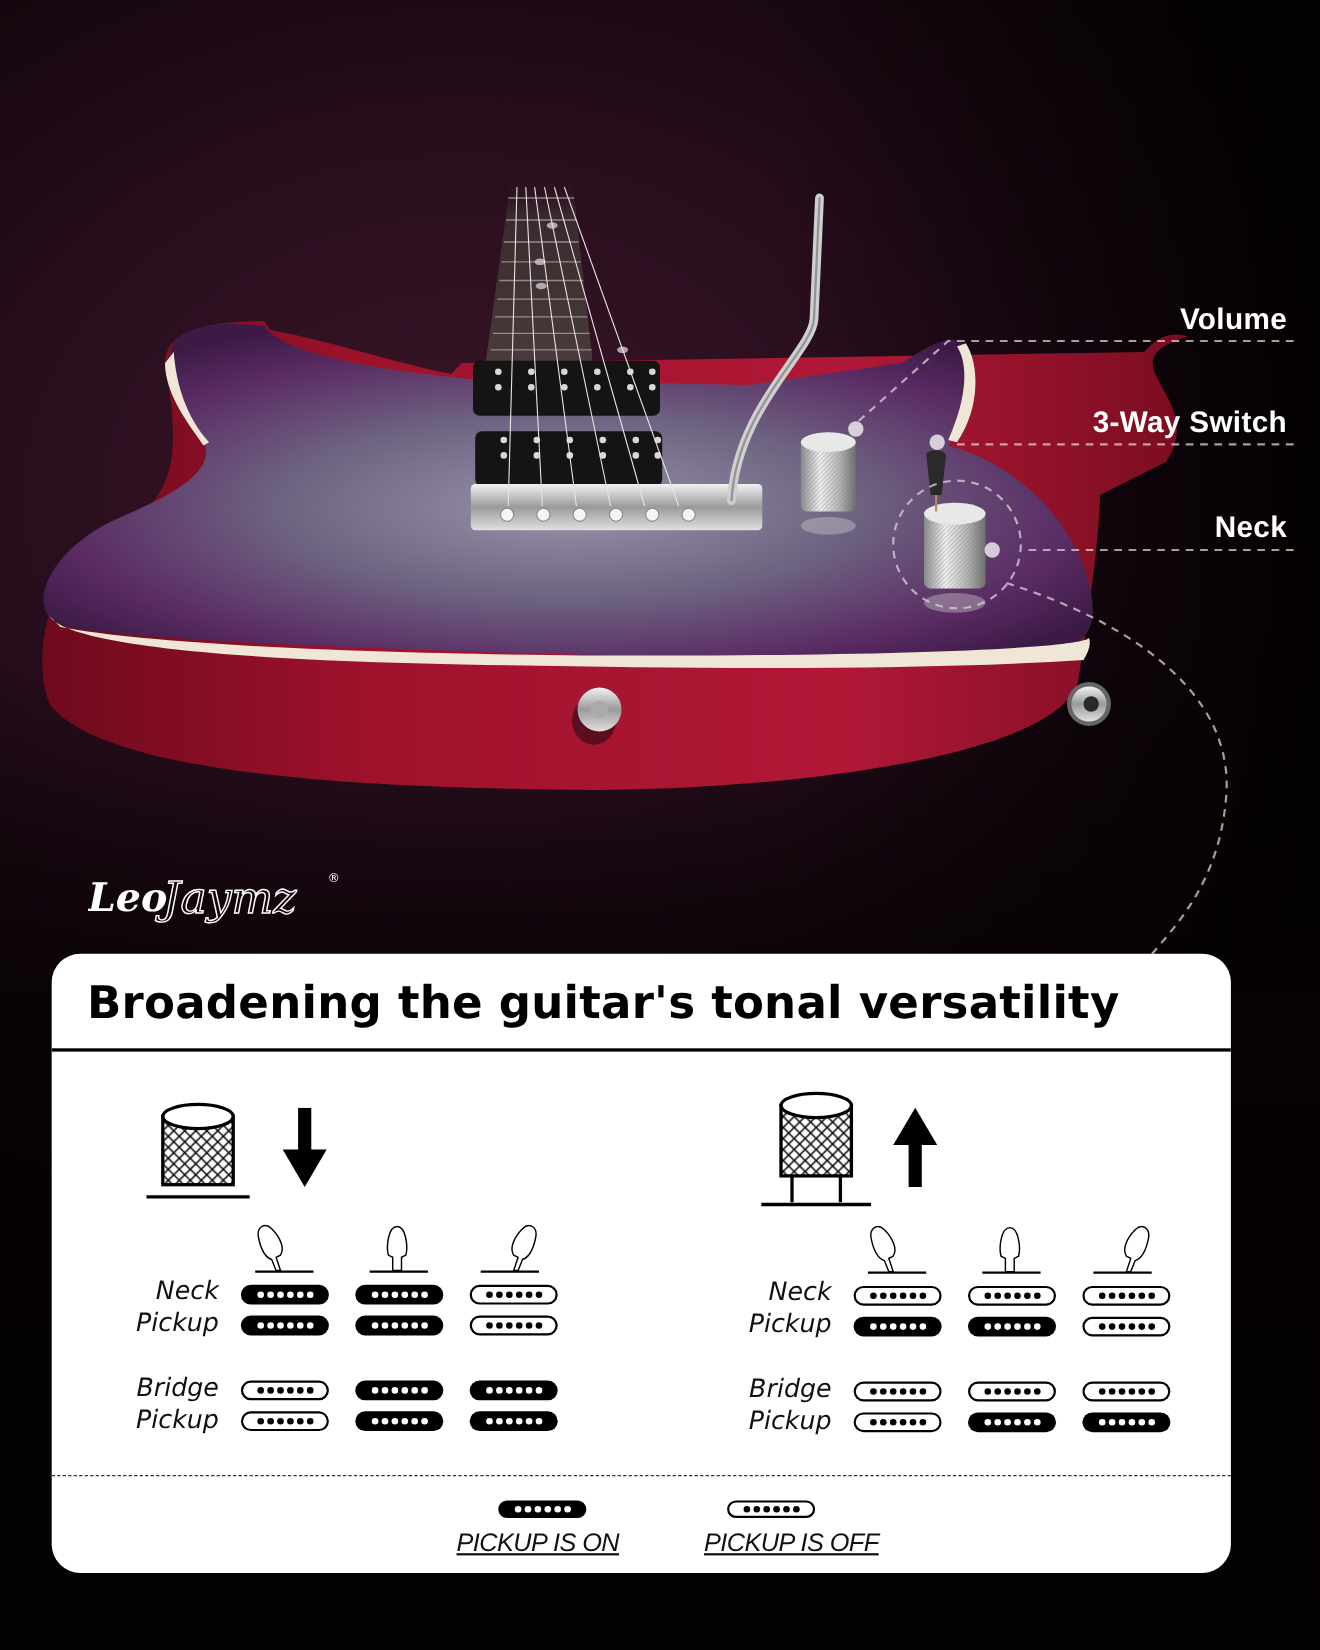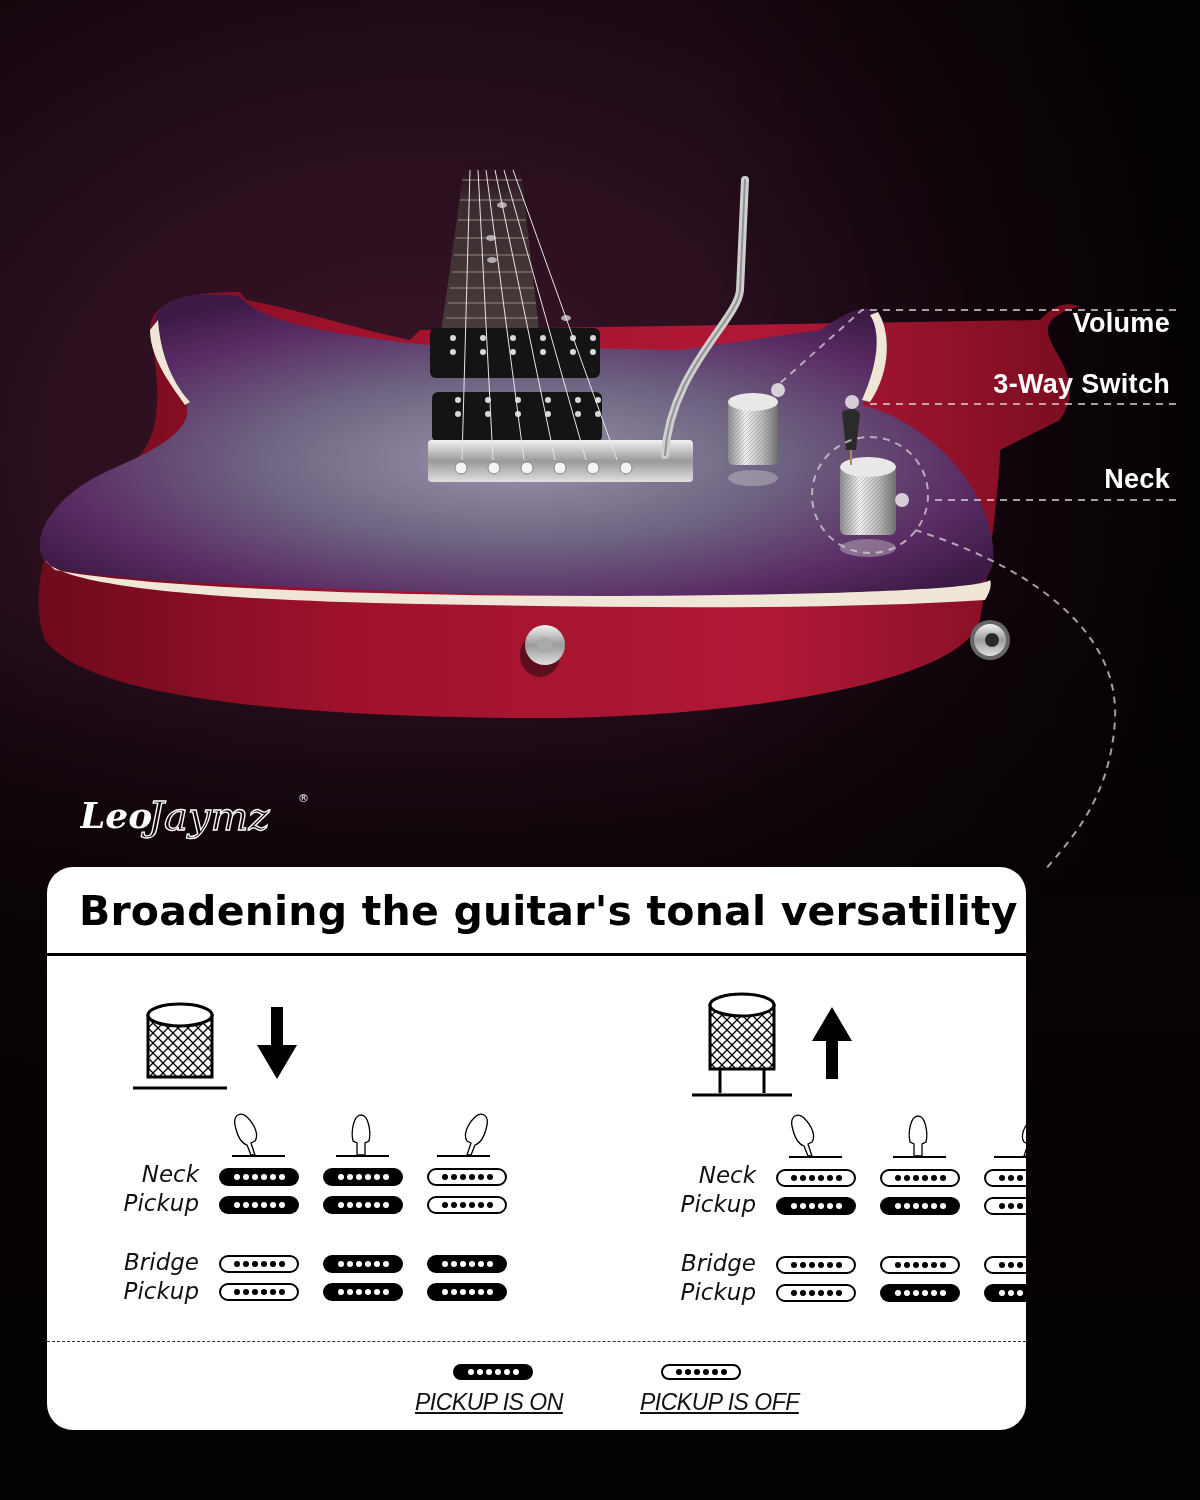--- a/index.html
+++ b/index.html
@@ -21,21 +21,21 @@
   .scene { position: absolute; left: 0; top: 0; width: 1200px; height: 870px; }
   .callout {
     position: absolute; right: 30px; color: #fff; font-weight: bold;
     font-size: 27px; text-align: right; letter-spacing: 0.3px;
   }
   .logo {
     position: absolute; left: 80px; top: 780px; width: 240px; height: 80px;
     color: #15803d;
   }
   .card {
-    position: absolute; left: 47px; top: 867px; width: 979px; height: 563px;
+    position: absolute; left: 47px; top: 867px; width: 1072px; height: 563px;
     background: #fff; border-radius: 26px; overflow: hidden;
   }
   .card-title {
     position: absolute; left: 32px; top: 20px; font-size: 41px; font-weight: bold;
     color: #000; letter-spacing: 0.2px;
     font-family: "DejaVu Sans", sans-serif;
   }
   .card-sep {
     position: absolute; left: 0; top: 86px; width: 100%; height: 3px; background: #000;
   }
@@ -223,21 +223,21 @@
     <circle cx="870" cy="495" r="58"></circle>
     <path d="M915 530 C1010 560 1120 620 1115 720 C1110 800 1070 840 1045 870"></path>
   </g>
   <g fill="rgba(235,230,235,0.85)">
     <circle cx="778" cy="390" r="7"></circle>
     <circle cx="852" cy="402" r="7"></circle>
     <circle cx="902" cy="500" r="7"></circle>
   </g>
 </svg>
 
-<div class="callout" style="top:275px;margin-top:33px;">Volume</div>
+<div class="callout" style="top:275px;">Volume</div>
 <div class="callout" style="top:369px;">3-Way Switch</div>
 <div class="callout" style="top:464px;">Neck</div>
 
 <div class="logo">
   <svg width="240" height="80" viewBox="0 0 240 80">
     <text x="0" y="48" fill="#fff" font-family="DejaVu Serif, serif" font-style="italic" font-weight="bold" font-size="36">Leo</text>
     <text x="68" y="50" fill="none" stroke="#fff" stroke-width="1.3" font-family="DejaVu Serif, serif" font-style="italic" font-size="40">Jaymz</text>
     <text x="218" y="22" fill="#fff" font-family="DejaVu Sans, sans-serif" font-size="11">®</text>
   </svg>
 </div>

